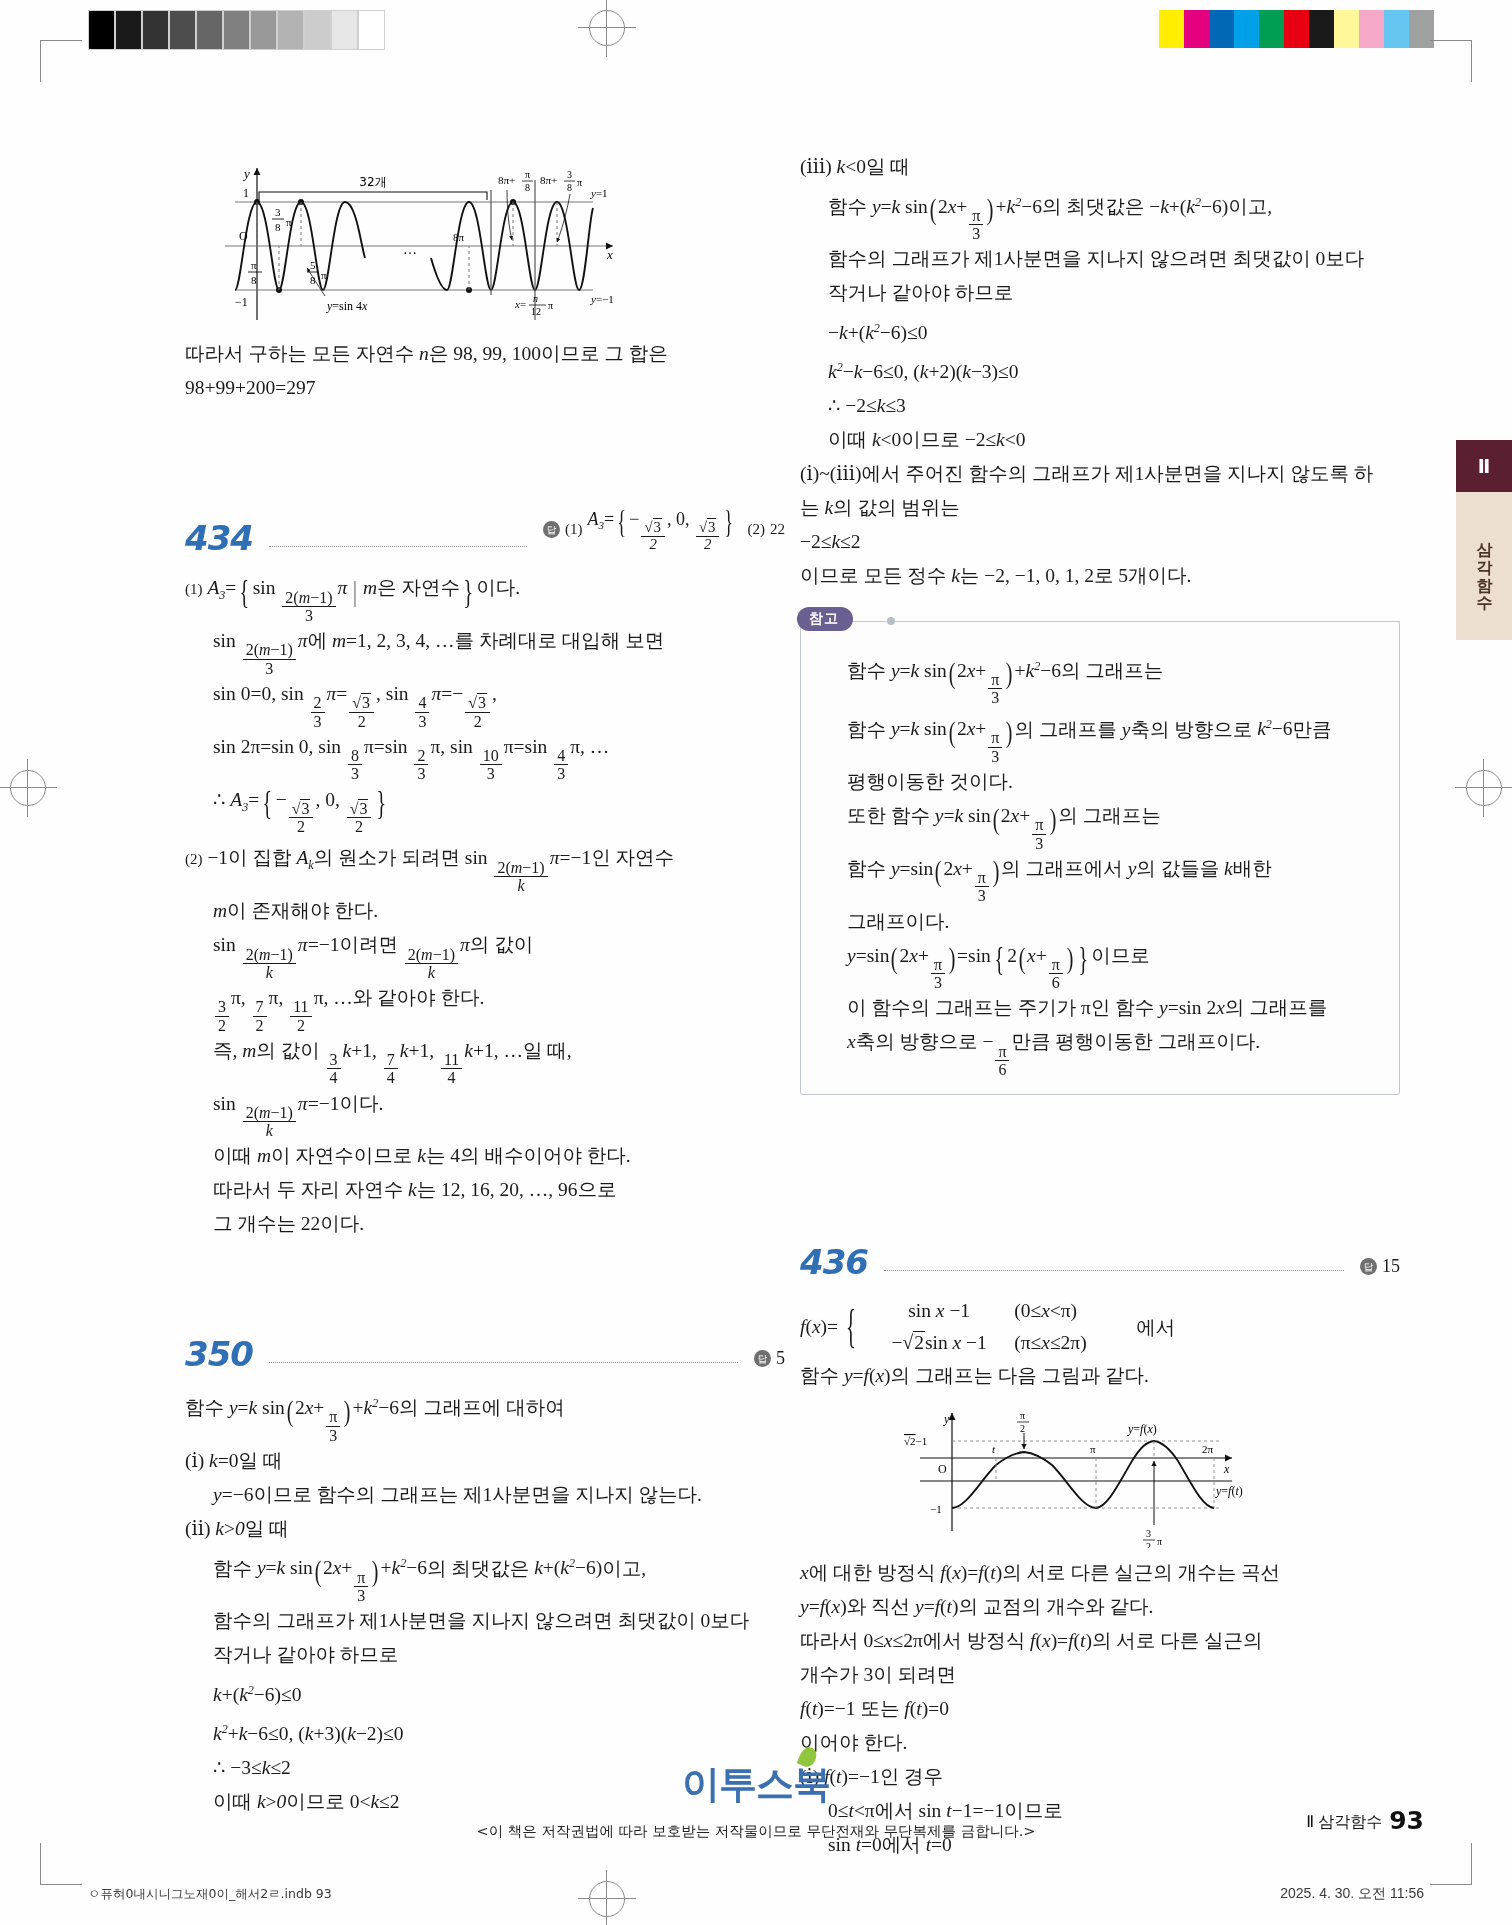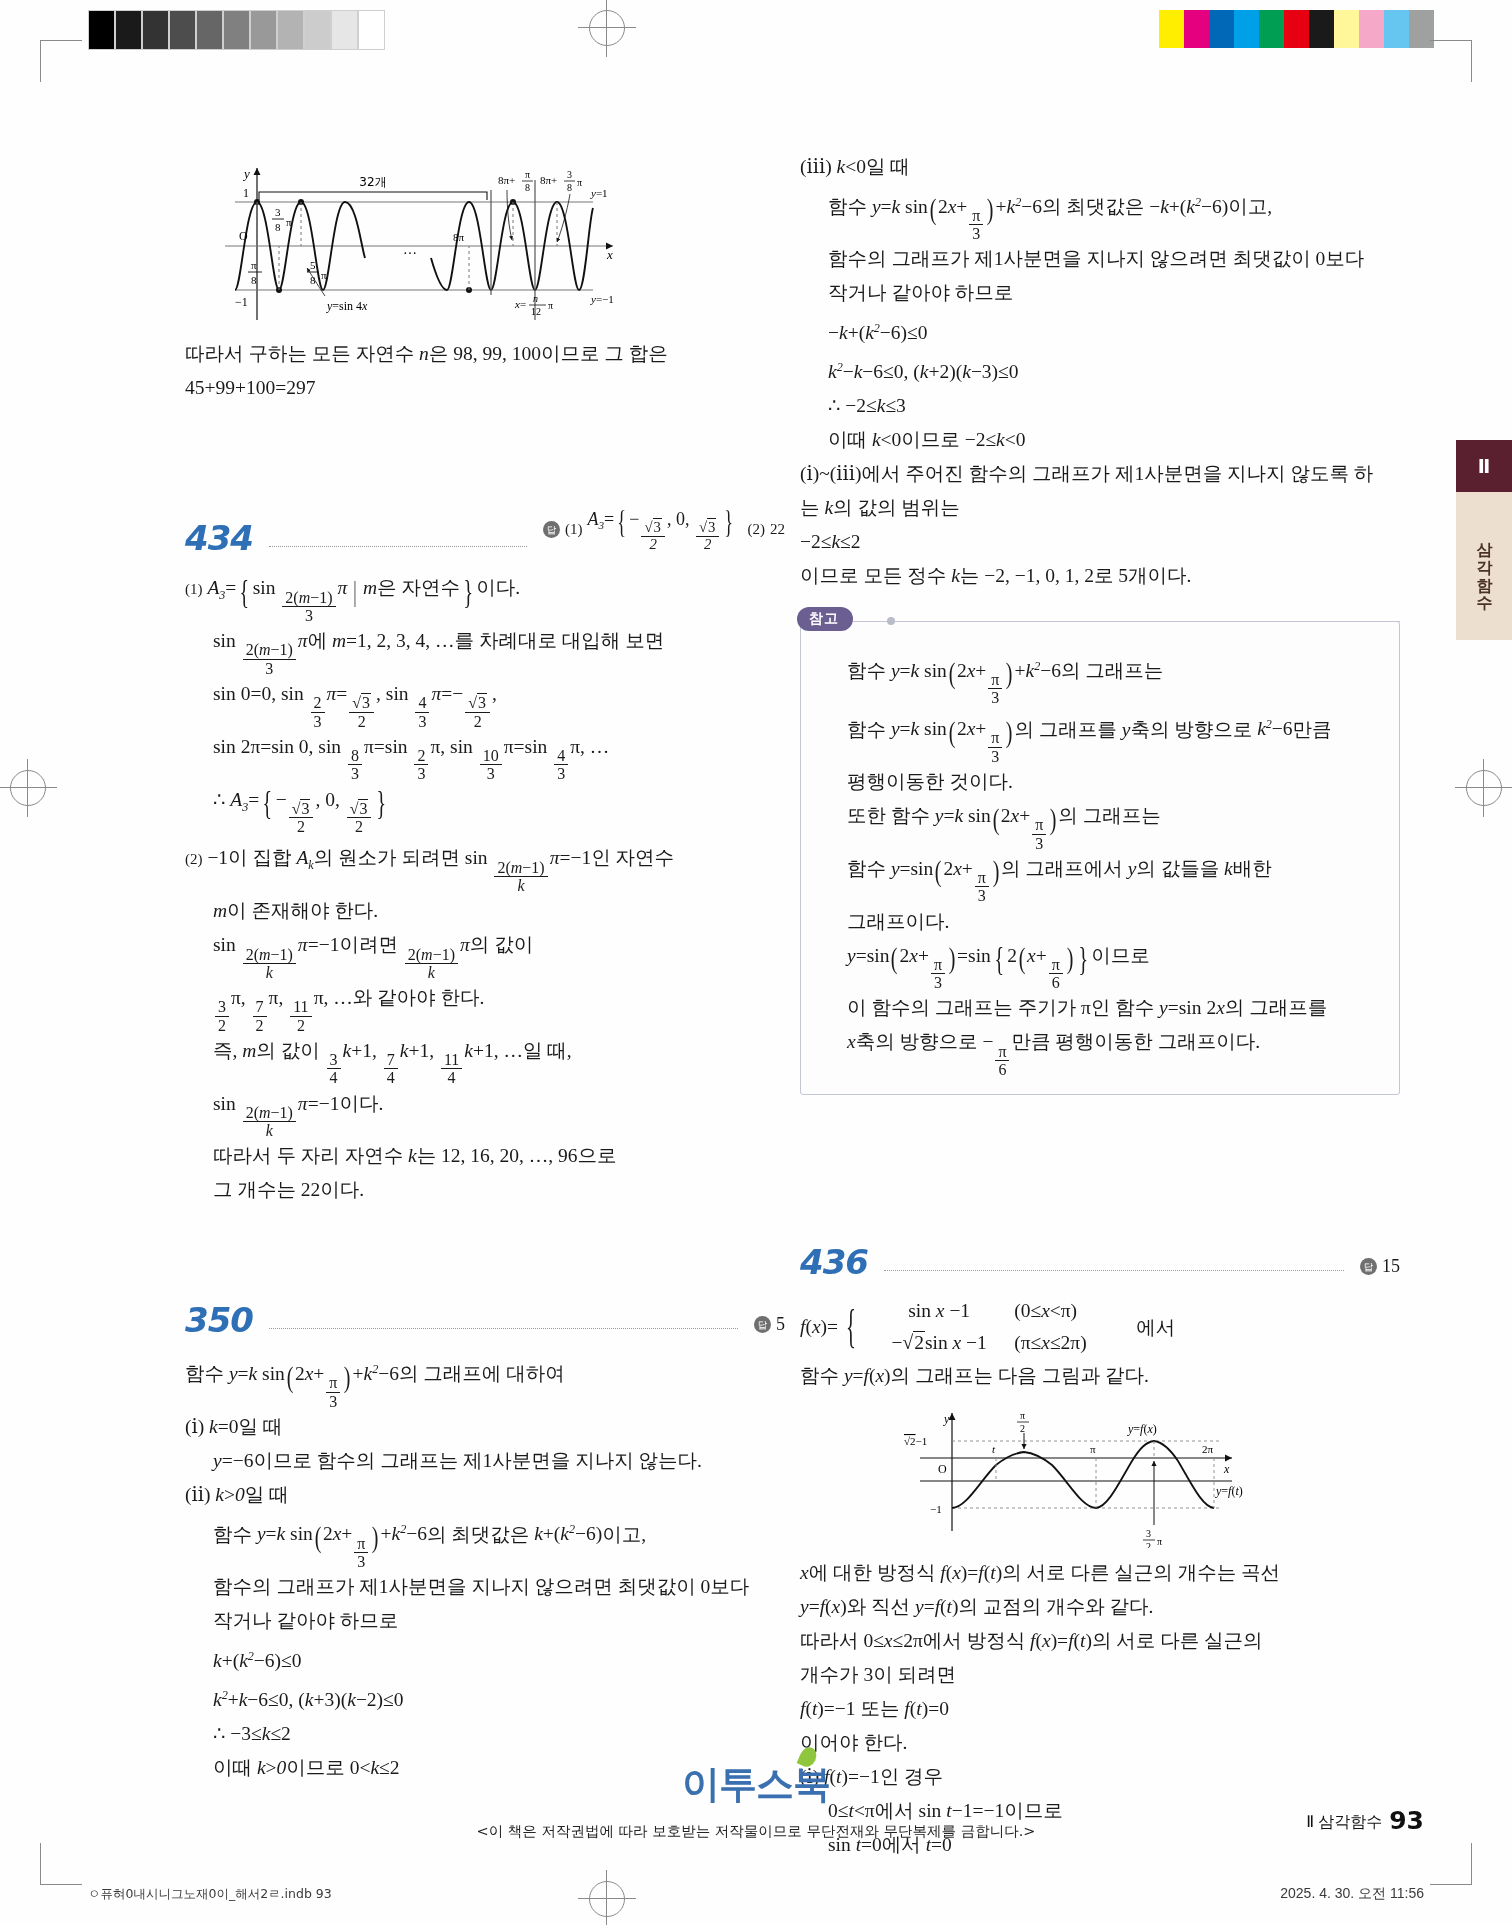--- a/index.html
+++ b/index.html
@@ -254,21 +254,21 @@
         <text x="300" y="158" font-size="11">x<tspan class="up">=</tspan></text>
         <text x="318" y="152" font-size="10">n</text>
         <line x1="314" y1="155" x2="331" y2="155" stroke="#111" stroke-width="0.8"></line>
         <text x="316" y="165" font-size="10" class="up">12</text>
         <text x="333" y="159" font-size="10" class="up">π</text>
       </svg>
     </div>
 
     <div class="blk" style="margin-top:12px;">
       <div class="line">따라서 구하는 모든 자연수 <span class="math">n</span>은 98, 99, 100이므로 그 합은</div>
-      <div class="line">45+99+100=297</div>
+      <div class="line">98+99+200=297</div>
     </div>
 
     <div class="blk" style="margin-top:100px;">
       <div class="prob-head">
         <div class="prob-num">434</div>
         <div class="dotline"></div>
         <div class="answer">
           <span class="ans-icon">답</span>
           <span class="ans-sub">(1)</span>
           <span class="math">A<sub class="sb">3</sub><span class="mathup">=</span><span class="brace-big">{</span><span class="mathup">−</span><span class="frac">
@@ -373,20 +373,21 @@
             <span class="num">11</span>
             <span class="den">4</span>
           </span><span class="math">k<span class="mathup">+1</span></span>, …일 때,
       </div>
       <div class="line indent1">
         <span class="mathup">sin</span> <span class="frac">
             <span class="num"><span class="mathup">2(</span><span class="math">m</span><span class="mathup">−1)</span></span>
             <span class="den"><span class="math">k</span></span>
           </span><span class="math">π<span class="mathup">=−1</span></span>이다.
       </div>
+      <div class="line indent1">이때 <span class="math">m</span>이 자연수이므로 <span class="math">k</span>는 4의 배수이어야 한다.</div>
       <div class="line indent1">따라서 두 자리 자연수 <span class="math">k</span>는 12, 16, 20, …, 96으로</div>
       <div class="line indent1">그 개수는 22이다.</div>
     </div>
 
     <div class="blk" style="margin-top:96px;">
       <div class="prob-head">
         <div class="prob-num">350</div>
         <div class="dotline"></div>
         <div class="answer">
           <span class="ans-icon">답</span>

